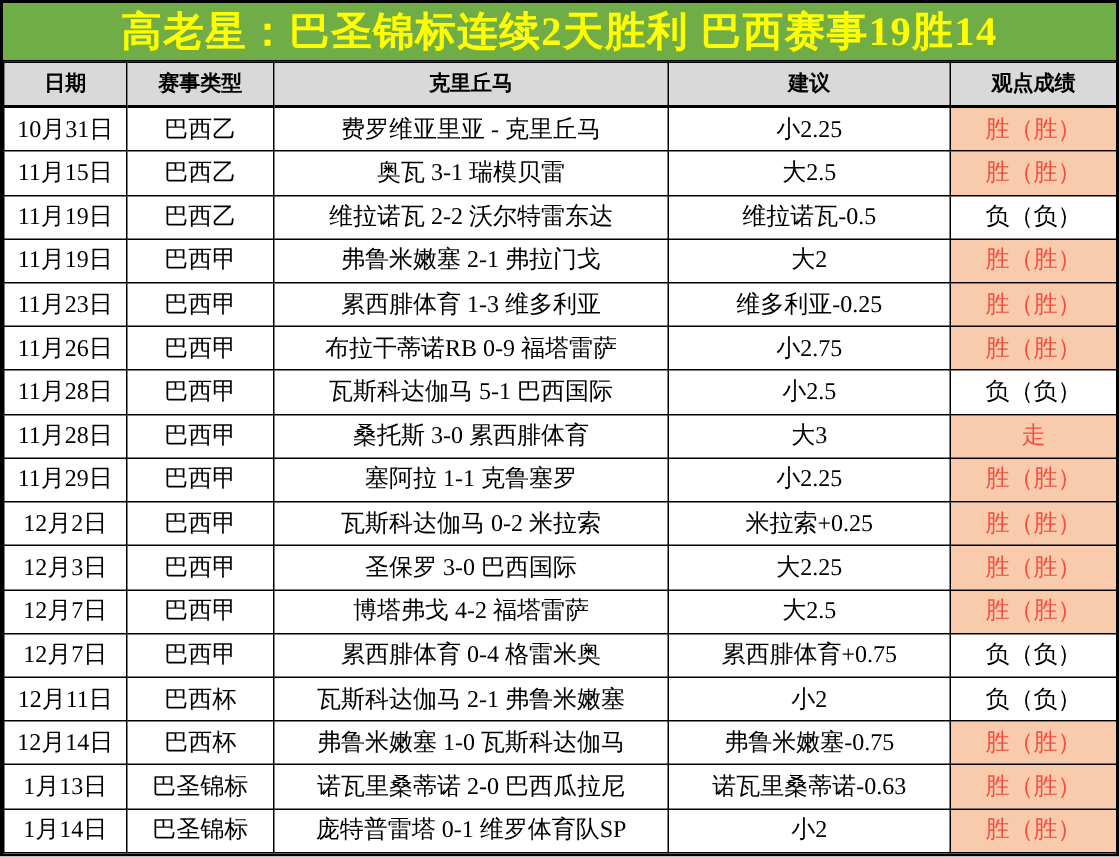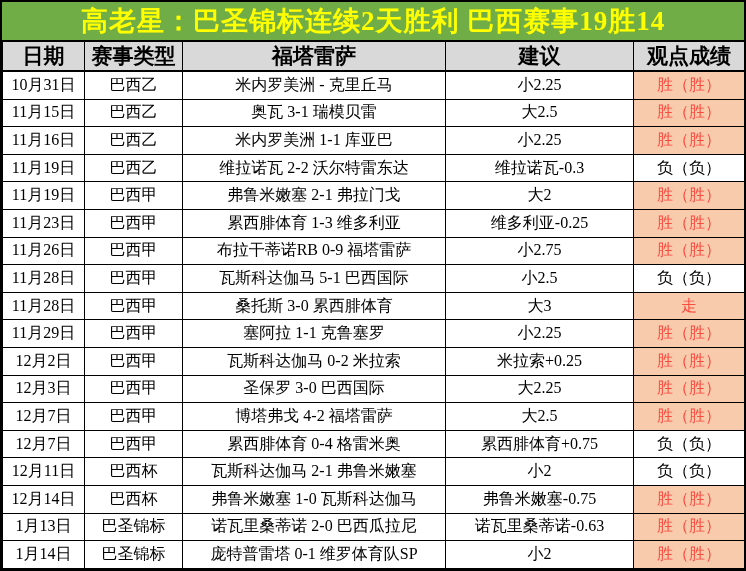--- a/index.html
+++ b/index.html
@@ -47,21 +47,21 @@
     border:1px solid var(--border);
     text-align:center;
     vertical-align:middle;
     padding:0 2px;
     overflow:hidden;
     white-space:nowrap;
     color:var(--body-text);
   }
   thead th{
     background:var(--header-bg);
-    font-size:21px;
+    font-size:14px;
     font-weight:bold;
     height:28px;
     border-bottom:2px solid var(--border);
   }
   tbody td{
     font-size:16px;
     height:24px;
   }
   tr.hl td.result{
     background:var(--win-bg);
@@ -78,55 +78,48 @@
       <col class="c-date">
         <col class="c-league">
         <col class="c-match">
         <col class="c-advice">
         <col class="c-result">
     </colgroup>
     <thead>
       <tr>
         <th>日期</th>
         <th>赛事类型</th>
-        <th>福塔雷萨</th>
+        <th>克里丘马</th>
         <th>建议</th>
         <th>观点成绩</th>
       </tr>
     </thead>
     <tbody>
   <tr class="hl">
     <td class="date">10月31日</td>
     <td class="league">巴西乙</td>
-    <td class="match">米内罗美洲 - 克里丘马</td>
+    <td class="match">费罗维亚里亚 - 克里丘马</td>
     <td class="advice">小2.25</td>
     <td class="result">胜（胜）</td>
   </tr>
 
   <tr class="hl">
     <td class="date">11月15日</td>
     <td class="league">巴西乙</td>
     <td class="match">奥瓦 3-1 瑞模贝雷</td>
     <td class="advice">大2.5</td>
     <td class="result">胜（胜）</td>
   </tr>
 
-  <tr class="hl">
-    <td class="date">11月16日</td>
-    <td class="league">巴西乙</td>
-    <td class="match">米内罗美洲 1-1 库亚巴</td>
-    <td class="advice">小2.25</td>
-    <td class="result">胜（胜）</td>
-  </tr>
 
   <tr>
     <td class="date">11月19日</td>
     <td class="league">巴西乙</td>
     <td class="match">维拉诺瓦 2-2 沃尔特雷东达</td>
-    <td class="advice">维拉诺瓦-0.3</td>
+    <td class="advice">维拉诺瓦-0.5</td>
     <td class="result">负（负）</td>
   </tr>
 
   <tr class="hl">
     <td class="date">11月19日</td>
     <td class="league">巴西甲</td>
     <td class="match">弗鲁米嫩塞 2-1 弗拉门戈</td>
     <td class="advice">大2</td>
     <td class="result">胜（胜）</td>
   </tr>

